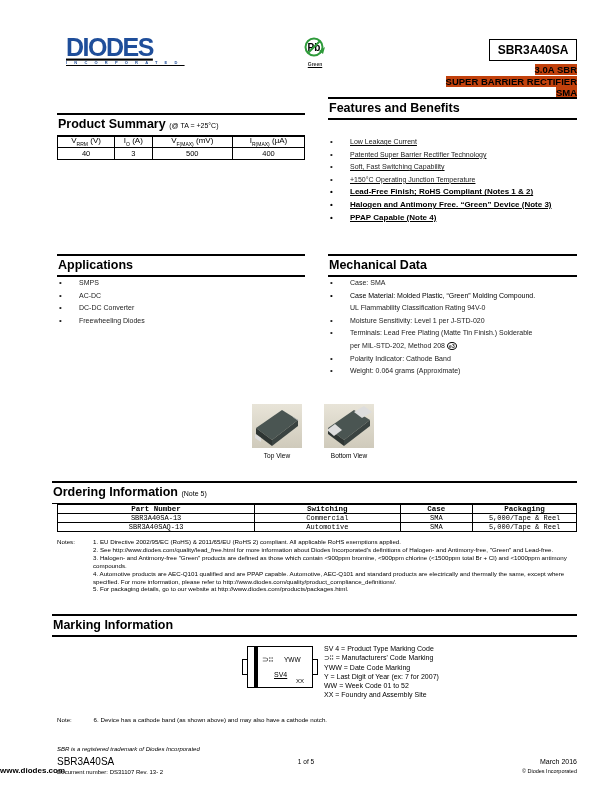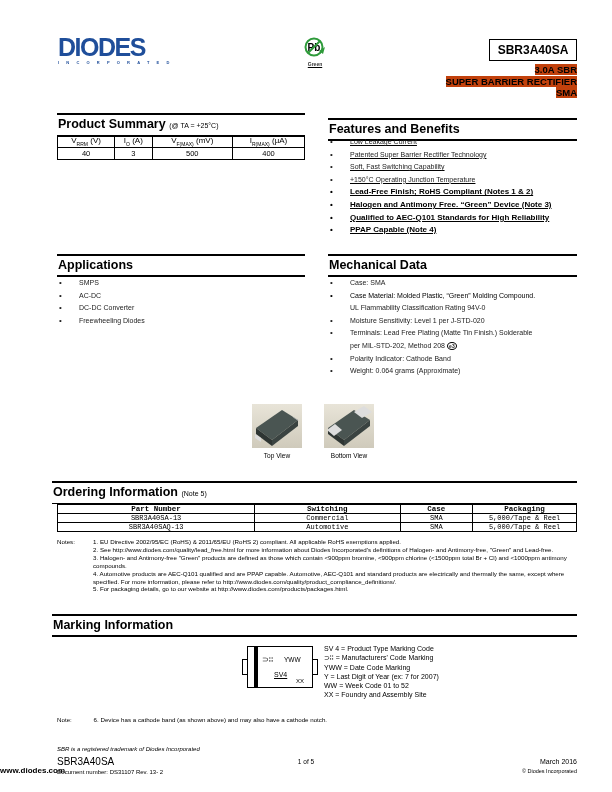--- a/index.html
+++ b/index.html
@@ -1,20 +1,20 @@
 <!DOCTYPE html>
 <html><head>
 <meta charset="utf-8">
 <style>
   * { box-sizing: border-box; margin: 0; padding: 0; }
   body { width: 612px; height: 792px; background: #fff; font-family: "Liberation Sans", sans-serif; color: #000; position: relative; overflow: hidden; }
   .abs { position: absolute; }
 
   
-  .logo { left: 58px; top: 36px; width: 110px; height: 30px; }
+  .logo { left: 66px; top: 36px; width: 110px; height: 30px; text-decoration: underline; }
   .logo-text { font-family: "Liberation Sans", sans-serif; font-weight: 900; font-size: 25px; color: #1f4e9a; letter-spacing: -1.5px; line-height: 22px; font-style: normal; transform: scaleY(1.05); }
   .logo-sub { font-size: 4px; letter-spacing: 7.2px; color: #1f4e9a; margin-top: 2px; font-weight: bold; }
   .green-badge { left: 302px; top: 37px; width: 26px; height: 28px; text-align: center; text-decoration: underline; }
   .green-badge .lbl { font-size: 5px; color: #333; font-weight: bold; }
   .part-box { left: 489px; top: 39px; width: 88px; height: 22px; border: 1px solid #000; font-weight: bold; font-size: 12px; text-align: center; line-height: 20px; }
   .subtitle { right: 35px; top: 64px; text-align: right; font-weight: bold; font-size: 9.5px; line-height: 11.5px; }
   .subtitle span { background: #c2410c; }
 
   
   .sec { position: absolute; border-top: 2px solid #000; border-bottom: 2px solid #000; font-weight: bold; font-size: 12.5px; padding: 2px 0 2px 1px; line-height: 15px; }
@@ -102,29 +102,28 @@
   </tr>
   <tr>
     <td>40</td>
     <td>3</td>
     <td>500</td>
     <td>400</td>
   </tr>
 </tbody>
   </table>
 
-<div class="sec" style="left:328px; top:118px; width:249px;">Features and Benefits</div>
+<div class="sec" style="left:328px; top:97px; width:249px;">Features and Benefits</div>
 <ul class="bl" style="left:328px; top:136px; width:250px;text-decoration:underline;">
   <li>Low Leakage Current</li>
   <li>Patented Super Barrier Rectifier Technology</li>
   <li>Soft, Fast Switching Capability</li>
   <li>+150°C Operating Junction Temperature</li>
   <li class="b">Lead-Free Finish; RoHS Compliant (Notes 1 &amp; 2)</li>
   <li class="b">Halogen and Antimony Free. “Green” Device (Note 3)</li>
-  <li class="b">Qualified to AEC-Q101 Standards for High Reliability</li>
   <li class="b">PPAP Capable (Note 4)</li>
 </ul>
 
 <div class="sec" style="left:57px; top:254px; width:248px;">Applications</div>
 <ul class="bl" style="left:57px; top:277px; width:248px;">
   <li>SMPS</li>
   <li>AC-DC</li>
   <li>DC-DC Converter</li>
   <li>Freewheeling Diodes</li>
 </ul>

